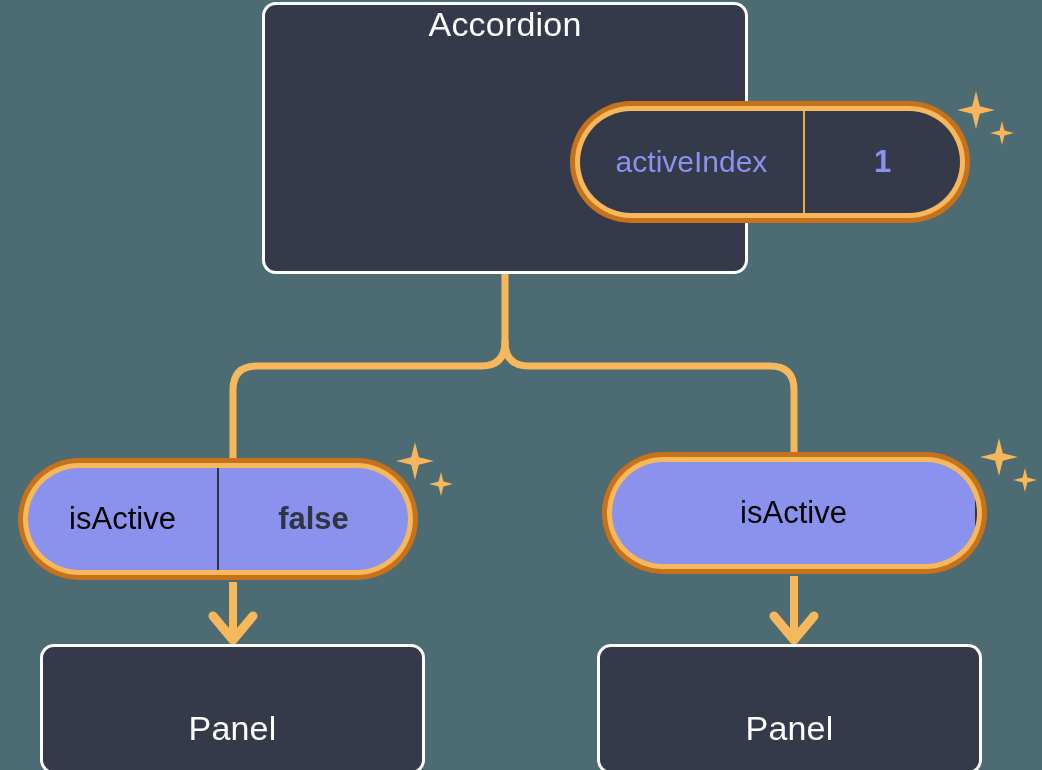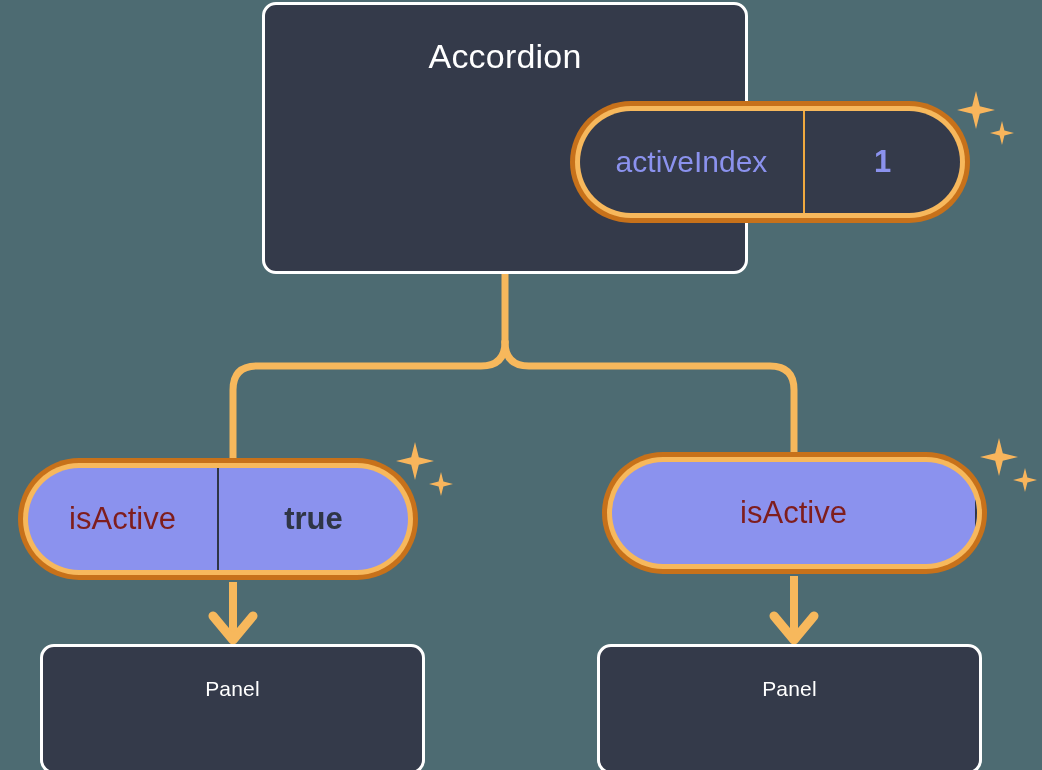--- a/index.html
+++ b/index.html
@@ -46,33 +46,32 @@
   }
 
   #accordion-card {
     left: 262px;
     top: 2px;
     width: 486px;
     height: 272px;
   }
   #accordion-card .card-title {
     font-size: 34px;
-    margin-top: 32px;
   }
 
   .panel-card {
     width: 385px;
     height: 130px;
     top: 644px;
   }
   #panel-card-left  { left: 40px; }
   #panel-card-right { left: 597px; }
   .panel-card .card-title {
-    font-size: 21px;
-    margin-top: 30px;
+    font-size: 34px;
+    margin-top: 62px;
   }
 
   
   .pill {
     position: absolute;
     box-sizing: border-box;
     border-radius: 999px;
     background: #c7711a;              
     padding: 5px;
     display: flex;
@@ -121,21 +120,21 @@
     color: #8b92ee;
     font-size: 31px;
     font-weight: 700;
   }
 
   
   .pill-purple { height: 122px; }
   .pill-purple .pill-body { background: #8b92ee; }
   .pill-purple .pill-key {
     flex: 1;
-    color: #7f1d1d;
+    color: #000000;
     font-size: 31px;
     font-weight: 400;
     border-right: 2px solid #2f3545;
   }
   .pill-purple .pill-val {
     flex: 1;
     color: #2f3545;
     font-size: 31px;
     font-weight: 700;
   }
@@ -207,21 +206,21 @@
     <div id="sparkles-top" class="sparkle-group">
       <div class="sparkle spark-big"></div>
       <div class="sparkle spark-small"></div>
     </div>
   </div>
 
   <div id="pill-isactive-false" class="pill pill-purple">
     <div class="pill-inner">
       <div class="pill-body">
         <div class="pill-key">isActive</div>
-        <div class="pill-val">true</div>
+        <div class="pill-val">false</div>
       </div>
     </div>
   </div>
   <div id="sparkles-left-pill" class="sparkle-group">
     <div class="sparkle spark-big"></div>
     <div class="sparkle spark-small"></div>
   </div>
 
   <div id="pill-isactive-true" class="pill pill-purple">
     <div class="pill-inner">

